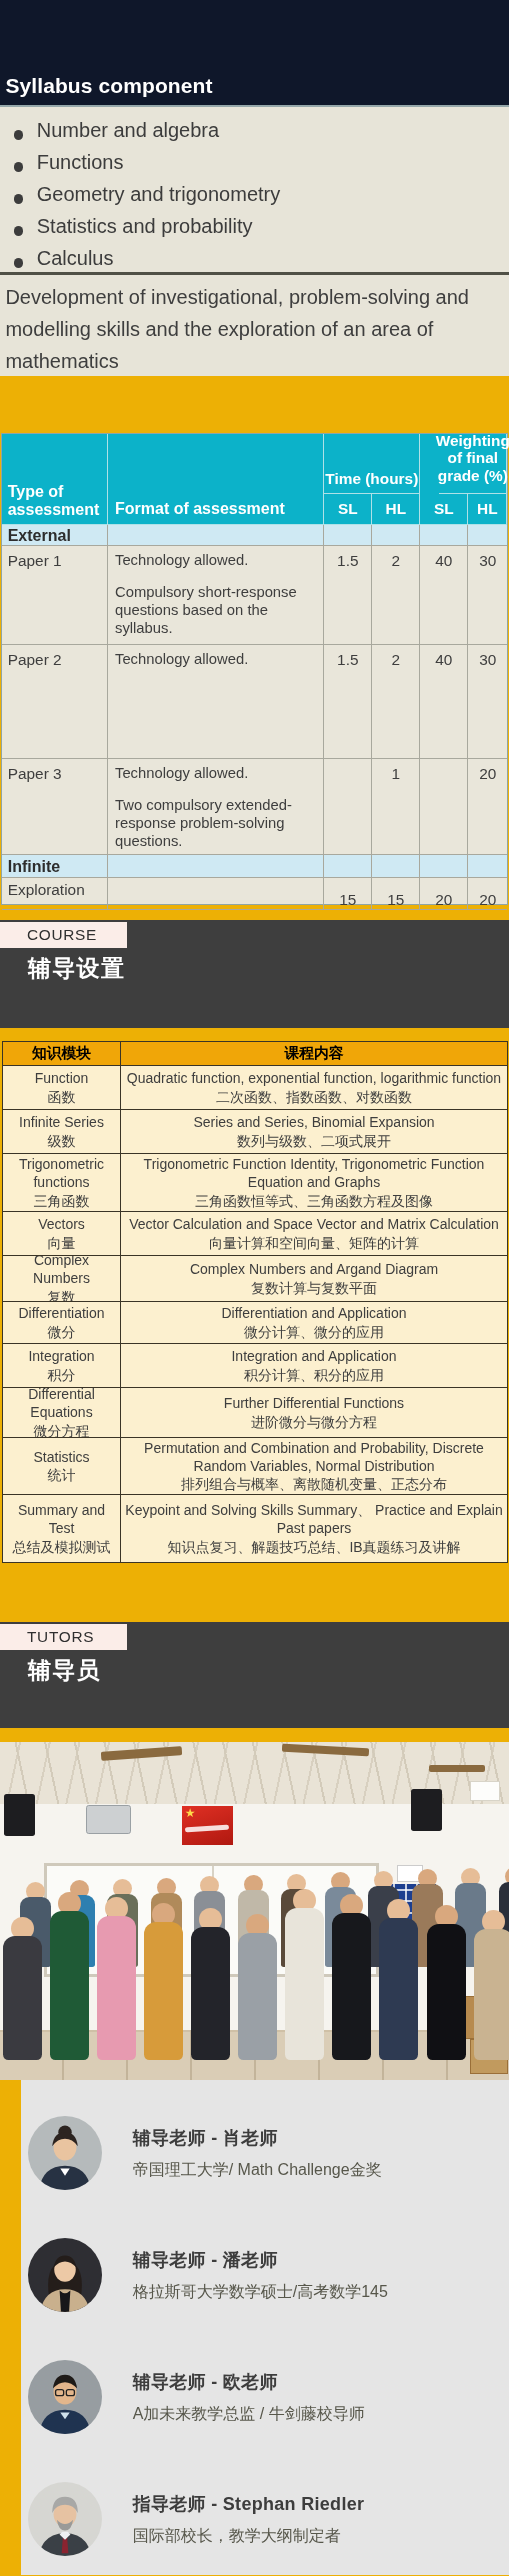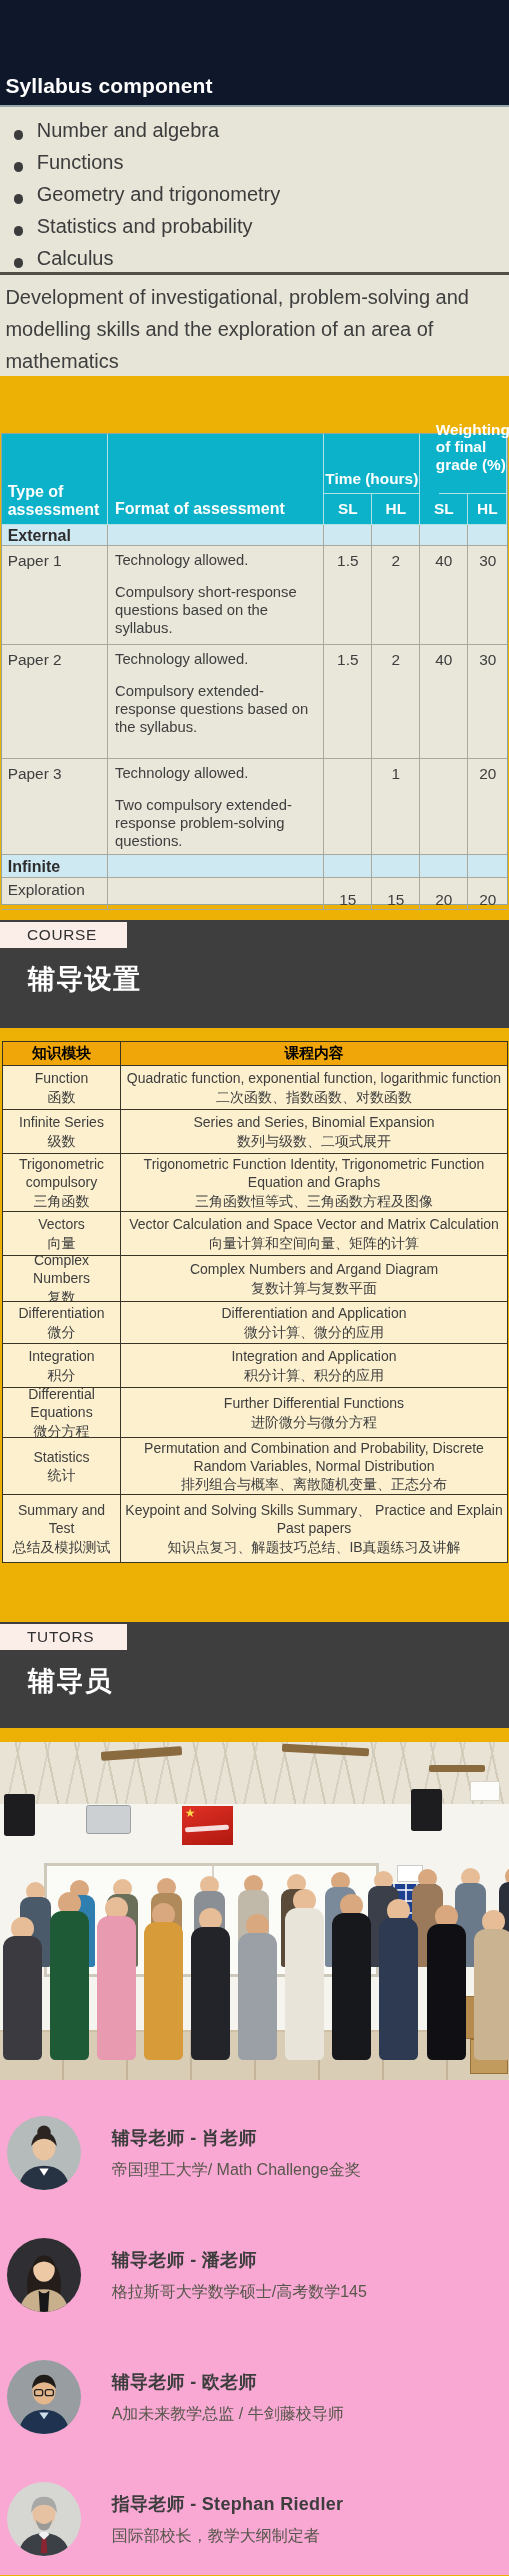--- a/index.html
+++ b/index.html
@@ -24,22 +24,22 @@
   
   .sec-atable{height:473px;background:#EDB005;padding:0 1.3px;box-sizing:border-box;}
   .atable{width:507px;border:1.3px solid #8fa5a5;box-sizing:border-box;background:#E9E6DA;}
   .ahead{display:grid;grid-template-columns:106px 216px 48px 48px 48px 39px;
          grid-template-rows:60px 31px;height:91px;background:#0CB2C9;color:#fff;font-weight:bold;}
   .ahead>div{box-sizing:border-box;border-right:1.3px solid rgba(230,240,240,.75);border-bottom:1.3px solid rgba(230,240,240,.75);}
   .h-type{grid-area:1/1/3/2;display:flex;align-items:flex-end;padding:0 2.7px 5.4px 5.4px;font-size:16px;line-height:1.1;}
   .h-format{grid-area:1/2/3/3;display:flex;align-items:flex-end;padding:0 2.7px 5.4px 6.7px;font-size:16px;}
   .h-time{grid-area:1/3/2/5;display:flex;align-items:flex-end;justify-content:center;text-align:center;
           font-size:15.4px;line-height:1.15;padding-bottom:5.4px;}
-  .h-weight{grid-area:1/5/2/7;display:flex;align-items:flex-end;justify-content:center;text-align:left;
-            font-size:15.4px;line-height:1.15;padding-bottom:19px;margin-left:19px;}
+  .h-weight{grid-area:1/5/2/7;display:flex;align-items:flex-end;justify-content:center;text-align:center;
+            font-size:15.4px;line-height:1.15;padding-bottom:8px;margin-left:19px;}
   .h-sub{display:flex;align-items:center;justify-content:center;font-size:15.4px;}
   .h-sl1{grid-area:2/3/3/4;} .h-hl1{grid-area:2/4/3/5;} .h-sl2{grid-area:2/5/3/6;} .h-hl2{grid-area:2/6/3/7;border-right:none;}
 
   .arow{display:grid;grid-template-columns:106px 216px 48px 48px 48px 39px;box-sizing:border-box;}
   .arow>div{box-sizing:border-box;border-right:1.3px solid #a8a89d;border-bottom:1.3px solid #a8a89d;}
   .arow>div:last-child{border-right:none;}
   .band{background:#CFE9F3;}
   .band .lbl{font-weight:bold;color:#2d2d2d;font-size:16px;padding:1.3px 0 0 5.4px;display:flex;align-items:center;}
   .h32{height:21.5px;} .h148{height:99px;} .h170{height:114px;} .h143{height:96px;} .h34{height:23px;} .h38{height:25.5px;}
   .tcell{color:#3e3e3e;font-size:15.4px;padding:5.4px 2.7px 0 5.4px;}
@@ -49,21 +49,21 @@
   .erow .tcell{font-size:15.4px;padding-top:2.7px;}
   .erow .ncell{padding-top:13px;}
 
   
   .strip-y21{height:14px;background:#EDB005;}
   .sec-dark{background:#3E3E3E;position:relative;}
   .sd1{height:108px;} .sd2{height:106px;}
   .tagbox{position:absolute;left:0;top:2px;width:127px;height:26px;background:#FBEDE8;
           display:flex;align-items:center;padding-left:27px;box-sizing:border-box;}
   .tagbox span{color:#2f2f2f;font-size:15.4px;letter-spacing:0.7px;}
-  .sec-dark .cn-title{position:absolute;left:28px;top:41px;color:#fff;font-size:27px;font-weight:bold;letter-spacing:1.3px;}
+  .sec-dark .cn-title{position:absolute;left:28px;top:33px;color:#fff;font-size:23px;font-weight:bold;letter-spacing:1.3px;}
 
   
   .sec-course{height:594px;background:#EDB005;box-sizing:border-box;padding:13.4px 2px 0 2px;}
   .ctable{width:506px;box-sizing:border-box;border:1.3px solid #3a3426;}
   .chead{display:grid;grid-template-columns:118px 1fr;height:23px;background:#F0A608;
          border-bottom:1.3px solid #3a3426;}
   .chead>div{display:flex;align-items:center;justify-content:center;color:#000000;
              font-size:14.8px;font-weight:bold;box-sizing:border-box;}
   .chead>div:first-child{border-right:1.3px solid #3a3426;}
   .crow{display:grid;grid-template-columns:118px 1fr;background:#FCF0CF;border-bottom:1.3px solid #3a3426;box-sizing:border-box;}
@@ -105,22 +105,22 @@
   .front-row{bottom:20px;padding:0 2.7px;z-index:3;}
   .back-row{bottom:113px;padding:0 20px;z-index:2;}
   .person{display:flex;flex-direction:column;align-items:center;}
   .person::before{content:"";width:23px;height:23px;border-radius:50%;background:var(--s,#e6bd97);}
   .person::after{content:"";width:39px;height:var(--h,131px);background:var(--c,#333);
                  border-radius:12px 12px 5.4px 5.4px;margin-top:-4px;}
   .back-row .person::before{width:19px;height:19px;}
   .back-row .person::after{width:31px;height:var(--h,81px);border-radius:9.4px 9.4px 2.7px 2.7px;}
 
   
-  .sec-tutors{height:495px;background:#f9a8d4;box-sizing:border-box;padding:34px 0 0 0;
-              display:flex;flex-direction:column;gap:44px;}
+  .sec-tutors{height:495px;background:#e5e5e5;box-sizing:border-box;padding:34px 0 0 0;
+              display:flex;flex-direction:column;gap:44px;margin-left:21px;}
   .tutor{display:flex;align-items:center;height:78px;}
   .tutor .avatar{width:74px;height:74px;margin-left:6.7px;flex:0 0 auto;}
   .tutor .tinfo{margin-left:31px;}
   .tutor .tname{color:#3d3d3d;font-size:18px;font-weight:bold;letter-spacing:0.3px;}
   .tutor .tdesc{color:#57574b;font-size:16px;margin-top:10.7px;}
 </style>
 </head>
 <body>
 
 <div class="page">
@@ -189,21 +189,20 @@
         <div class="ncell">1.5</div>
         <div class="ncell">2</div>
         <div class="ncell">40</div>
         <div class="ncell">30</div>
       </div>
 
       <div class="arow h170">
         <div class="tcell">Paper 2</div>
         <div class="fcell">
           <div>Technology allowed.</div>
-          <div class="p2">Compulsory extended-response questions based on the syllabus.</div>
         </div>
         <div class="ncell">1.5</div>
         <div class="ncell">2</div>
         <div class="ncell">40</div>
         <div class="ncell">30</div>
       </div>
 
       <div class="arow h143">
         <div class="tcell">Paper 3</div>
         <div class="fcell">
@@ -267,21 +266,21 @@
             <span>Infinite Series</span>
             <span>级数</span>
           </div>
         <div class="ccon">
             <span>Series and Series, Binomial Expansion</span>
             <span>数列与级数、二项式展开</span>
           </div>
       </div>
       <div class="crow h87">
         <div class="cmod">
-            <span>Trigonometric compulsory</span>
+            <span>Trigonometric functions</span>
             <span>三角函数</span>
           </div>
         <div class="ccon">
             <span>Trigonometric Function Identity, Trigonometric Function Equation and Graphs</span>
             <span>三角函数恒等式、三角函数方程及图像</span>
           </div>
       </div>
       <div class="crow h65">
         <div class="cmod">
             <span>Vectors</span>

